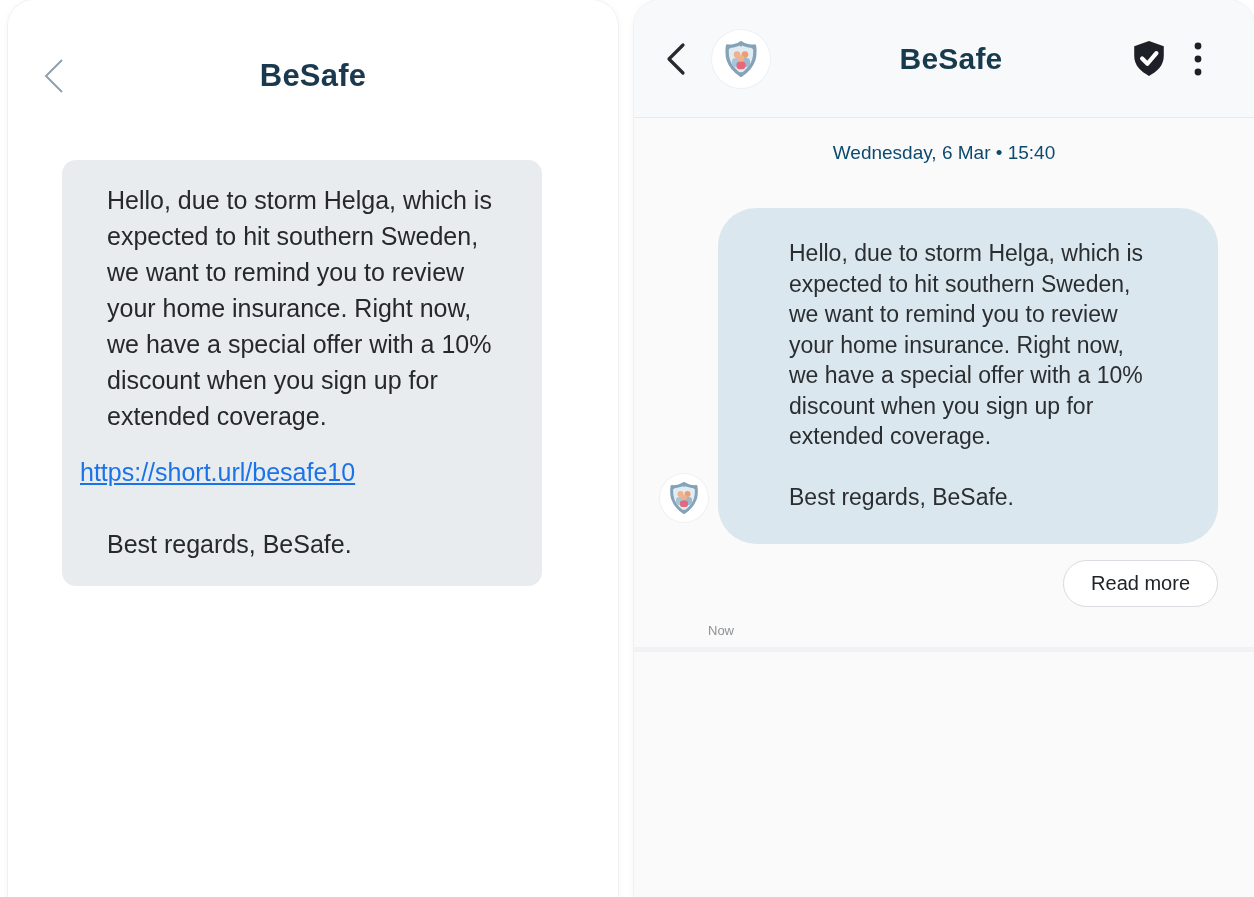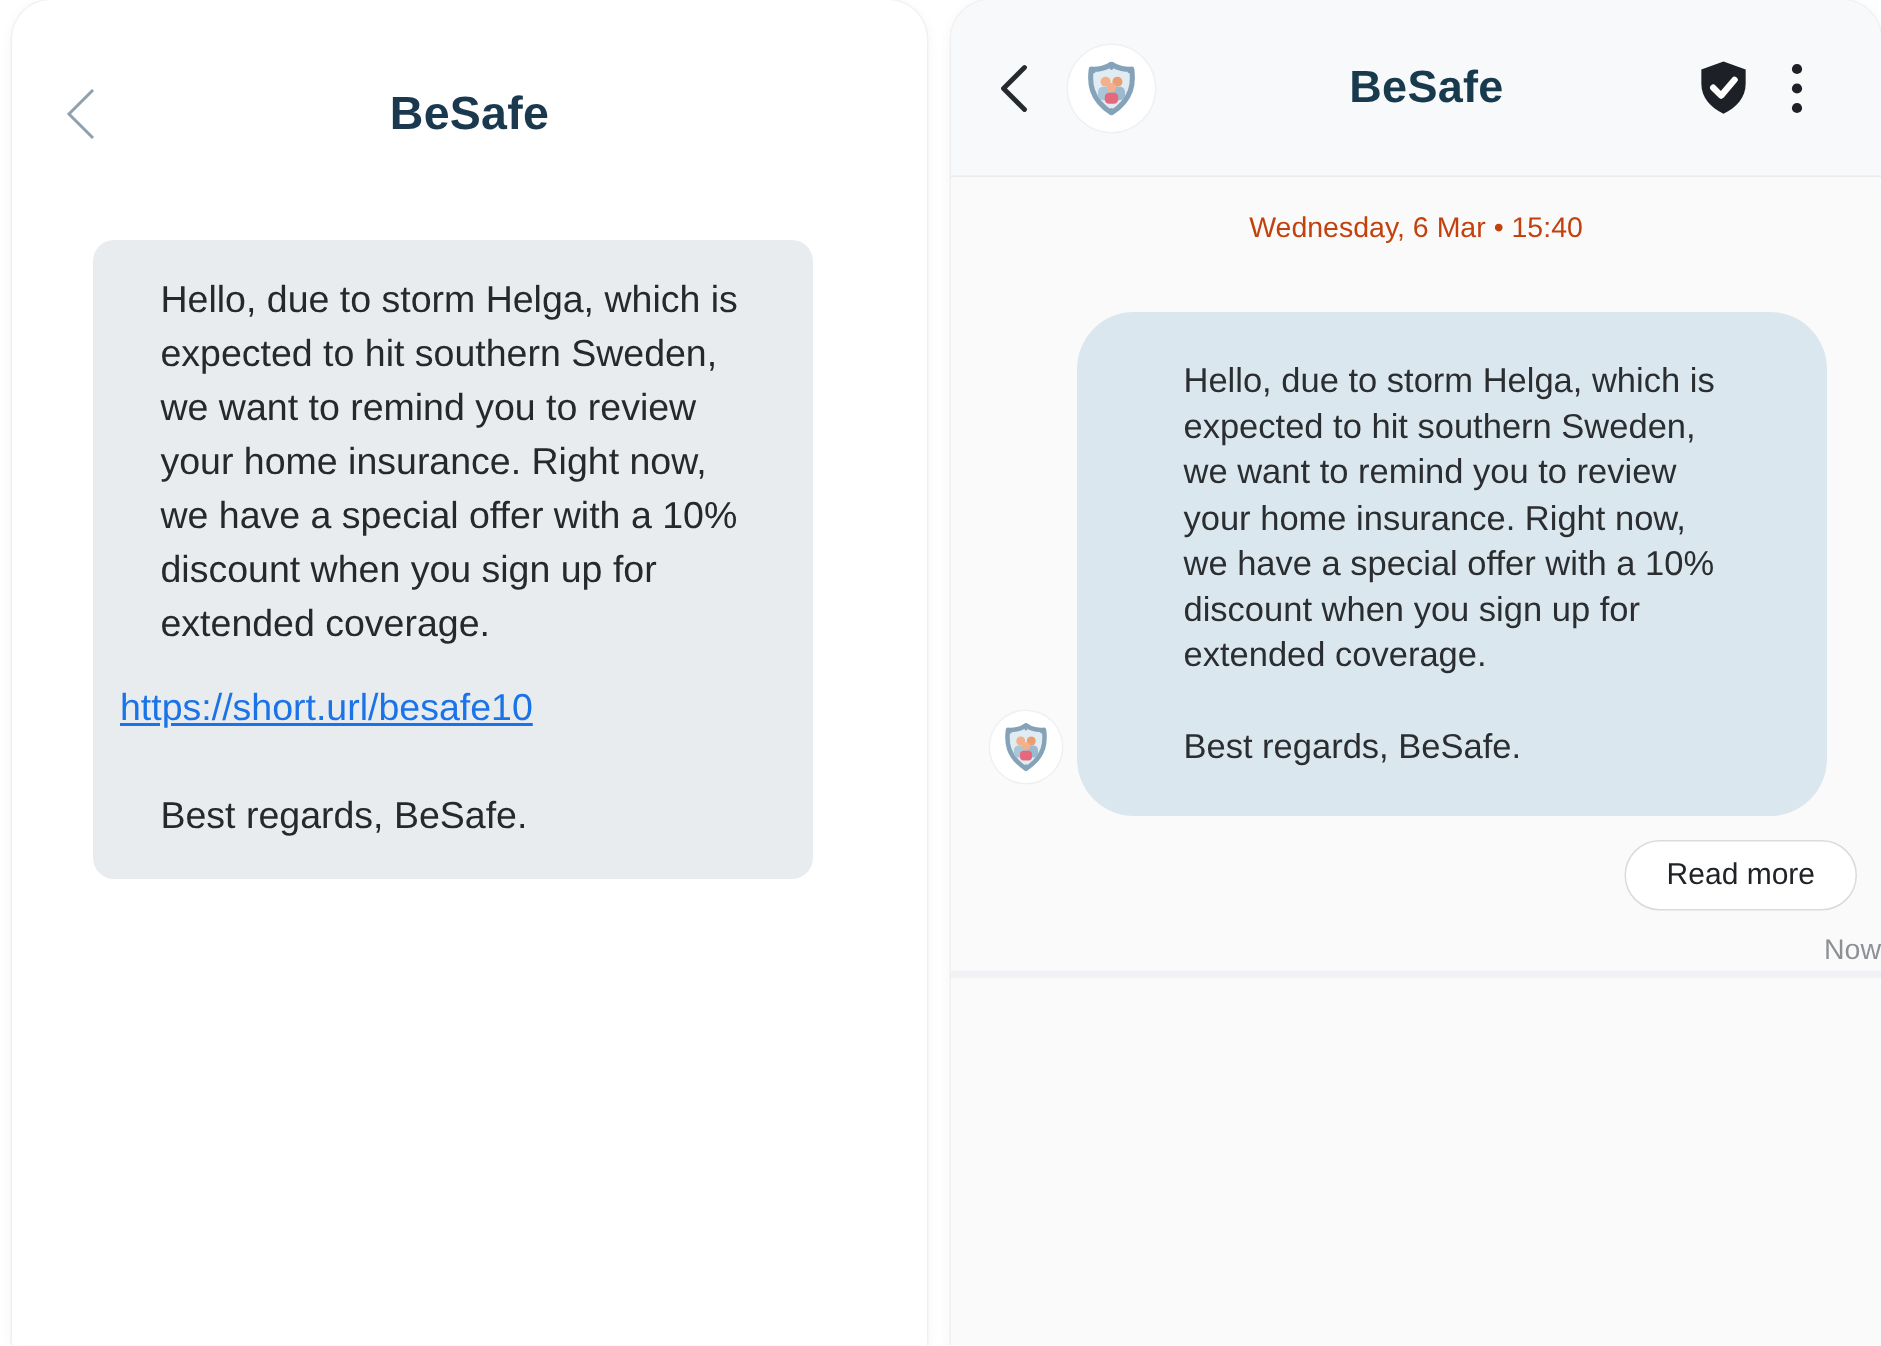--- a/index.html
+++ b/index.html
@@ -154,21 +154,21 @@
   .rcs-chat {
     position: relative;
     height: 534px;
     background: #fafafa;
   }
   .rcs-date {
     padding-top: 24px;
     text-align: center;
     font-size: 19px;
     font-weight: 500;
-    color: #c2410c;
+    color: #0c4a6e;
   }
   .rcs-msg-row {
     position: relative;
     margin-top: 44px;
   }
   .rcs-msg-avatar {
     position: absolute;
     left: 26px; bottom: 22px;
     width: 48px; height: 48px;
     border-radius: 50%;
@@ -186,39 +186,38 @@
     line-height: 30.5px;
     color: #2b2e31;
   }
   .rcs-signoff { margin-top: 30px; }
 
   .rcs-suggestions {
     display: flex;
     justify-content: flex-end;
     gap: 24px;
     margin-top: 16px;
-    padding-right: 16px;
+    padding-right: 36px;
   }
   .chip {
     height: 47px;
     padding: 0 27px;
     border-radius: 24px;
     border: 1.5px solid #d8dbdf;
     background: #ffffff;
     font-family: "Liberation Sans", sans-serif;
     font-size: 20px;
     color: #202327;
     cursor: pointer;
     display: flex; align-items: center;
   }
   .rcs-now {
     margin: 16px 0 0 74px;
-    font-size: 19px;
+    font-size: 13px;
     color: #8d9196;
-    text-align: right;
   }
   .rcs-bottom-strip {
     position: absolute;
     left: 0; right: 0; bottom: 0;
     height: 5px;
     background: #f1f2f5;
   }
   svg { display: block; }
 </style>
 </head>

